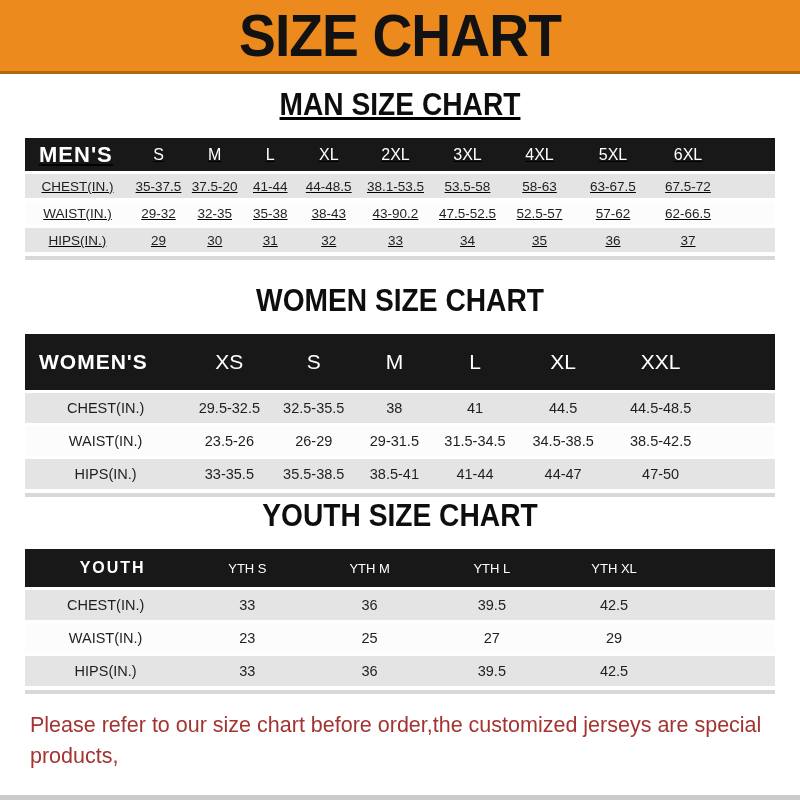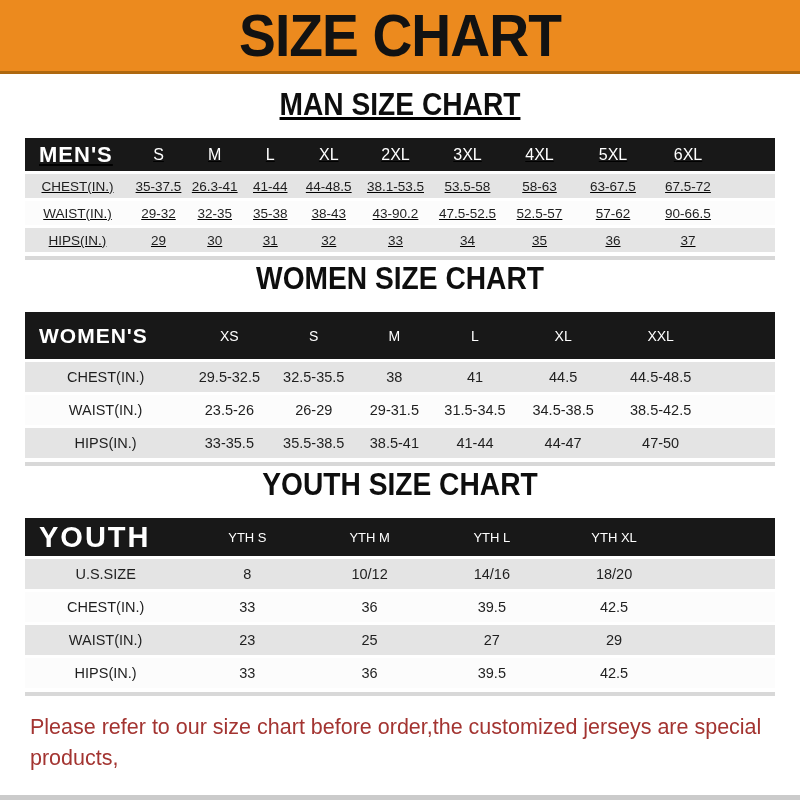--- a/index.html
+++ b/index.html
@@ -30,21 +30,21 @@
   
   .section-heading {
     text-align:center;
     font-size:32px;
     font-weight:bold;
     color:#0e0e0e;
     transform:scaleX(0.88);
     white-space:nowrap;
   }
   .section-man   { margin-top:12px;text-decoration:underline; }
-  .section-women { }
+  .section-women { margin-top:22px; }
   .section-youth { }
   .section-man   .section-heading { margin-bottom:12px; }
   .section-women .section-heading { margin-bottom:12px; }
   .section-youth .section-heading { margin-bottom:12px; }
 
   
   table.size-table {
     width:750px;
     margin:0 auto;
     border-collapse:separate;
@@ -68,27 +68,27 @@
     letter-spacing:1px;
   }
   th.col-head { font-weight:normal; }
 
   tbody tr td { color:#1f1f1f; }
   tbody tr:nth-child(odd)  td { background:#E4E4E4; }
   tbody tr:nth-child(even) td { background:#FCFCFC; }
 
   
   .men-table   tr.bar th { height:33px; }
-  .women-table tr.bar th { height:47px; }
+  .women-table tr.bar th { height:56px; }
   .youth-table tr.bar th { height:38px; }
   .men-table   th.bar-label { font-size:22px;margin-top:8px; }
   .women-table th.bar-label { font-size:21px; }
-  .youth-table th.bar-label { font-size:29px; letter-spacing:2px; }
+  .youth-table th.bar-label { font-size:16px; letter-spacing:2px;text-align:center; }
   .men-table   th.col-head { font-size:16px; }
-  .women-table th.col-head { font-size:14px; }
+  .women-table th.col-head { font-size:21px; }
   .youth-table th.col-head { font-size:13px; }
   .men-table   tbody td { height:24px; font-size:13.5px; }
   .women-table tbody td { height:30px; font-size:14.5px; }
   .youth-table tbody td { height:30px; font-size:14.5px; }
 
   .table-strip {
     width:750px; height:4px;
     margin:1px auto 0;
     background:#D8D8D8;
   }
@@ -145,41 +145,41 @@
         <th class="col-head">4XL</th>
         <th class="col-head">5XL</th>
         <th class="col-head">6XL</th>
         <th class="col-head"></th>
       </tr>
     </thead>
     <tbody>
       <tr>
         <td>CHEST(IN.)</td>
         <td>35-37.5</td>
-        <td>26.3-41</td>
+        <td>37.5-20</td>
         <td>41-44</td>
         <td>44-48.5</td>
         <td>38.1-53.5</td>
         <td>53.5-58</td>
         <td>58-63</td>
         <td>63-67.5</td>
         <td>67.5-72</td>
         <td></td>
       </tr>
       <tr>
         <td>WAIST(IN.)</td>
         <td>29-32</td>
         <td>32-35</td>
         <td>35-38</td>
         <td>38-43</td>
         <td>43-90.2</td>
         <td>47.5-52.5</td>
         <td>52.5-57</td>
         <td>57-62</td>
-        <td>90-66.5</td>
+        <td>62-66.5</td>
         <td></td>
       </tr>
       <tr>
         <td>HIPS(IN.)</td>
         <td>29</td>
         <td>30</td>
         <td>31</td>
         <td>32</td>
         <td>33</td>
         <td>34</td>
@@ -272,28 +272,20 @@
         <th class="bar-label">YOUTH</th>
         <th class="col-head">YTH S</th>
         <th class="col-head">YTH M</th>
         <th class="col-head">YTH L</th>
         <th class="col-head">YTH XL</th>
         <th class="col-head"></th>
       </tr>
     </thead>
     <tbody>
       <tr>
-        <td>U.S.SIZE</td>
-        <td>8</td>
-        <td>10/12</td>
-        <td>14/16</td>
-        <td>18/20</td>
-        <td></td>
-      </tr>
-      <tr>
         <td>CHEST(IN.)</td>
         <td>33</td>
         <td>36</td>
         <td>39.5</td>
         <td>42.5</td>
         <td></td>
       </tr>
       <tr>
         <td>WAIST(IN.)</td>
         <td>23</td>

